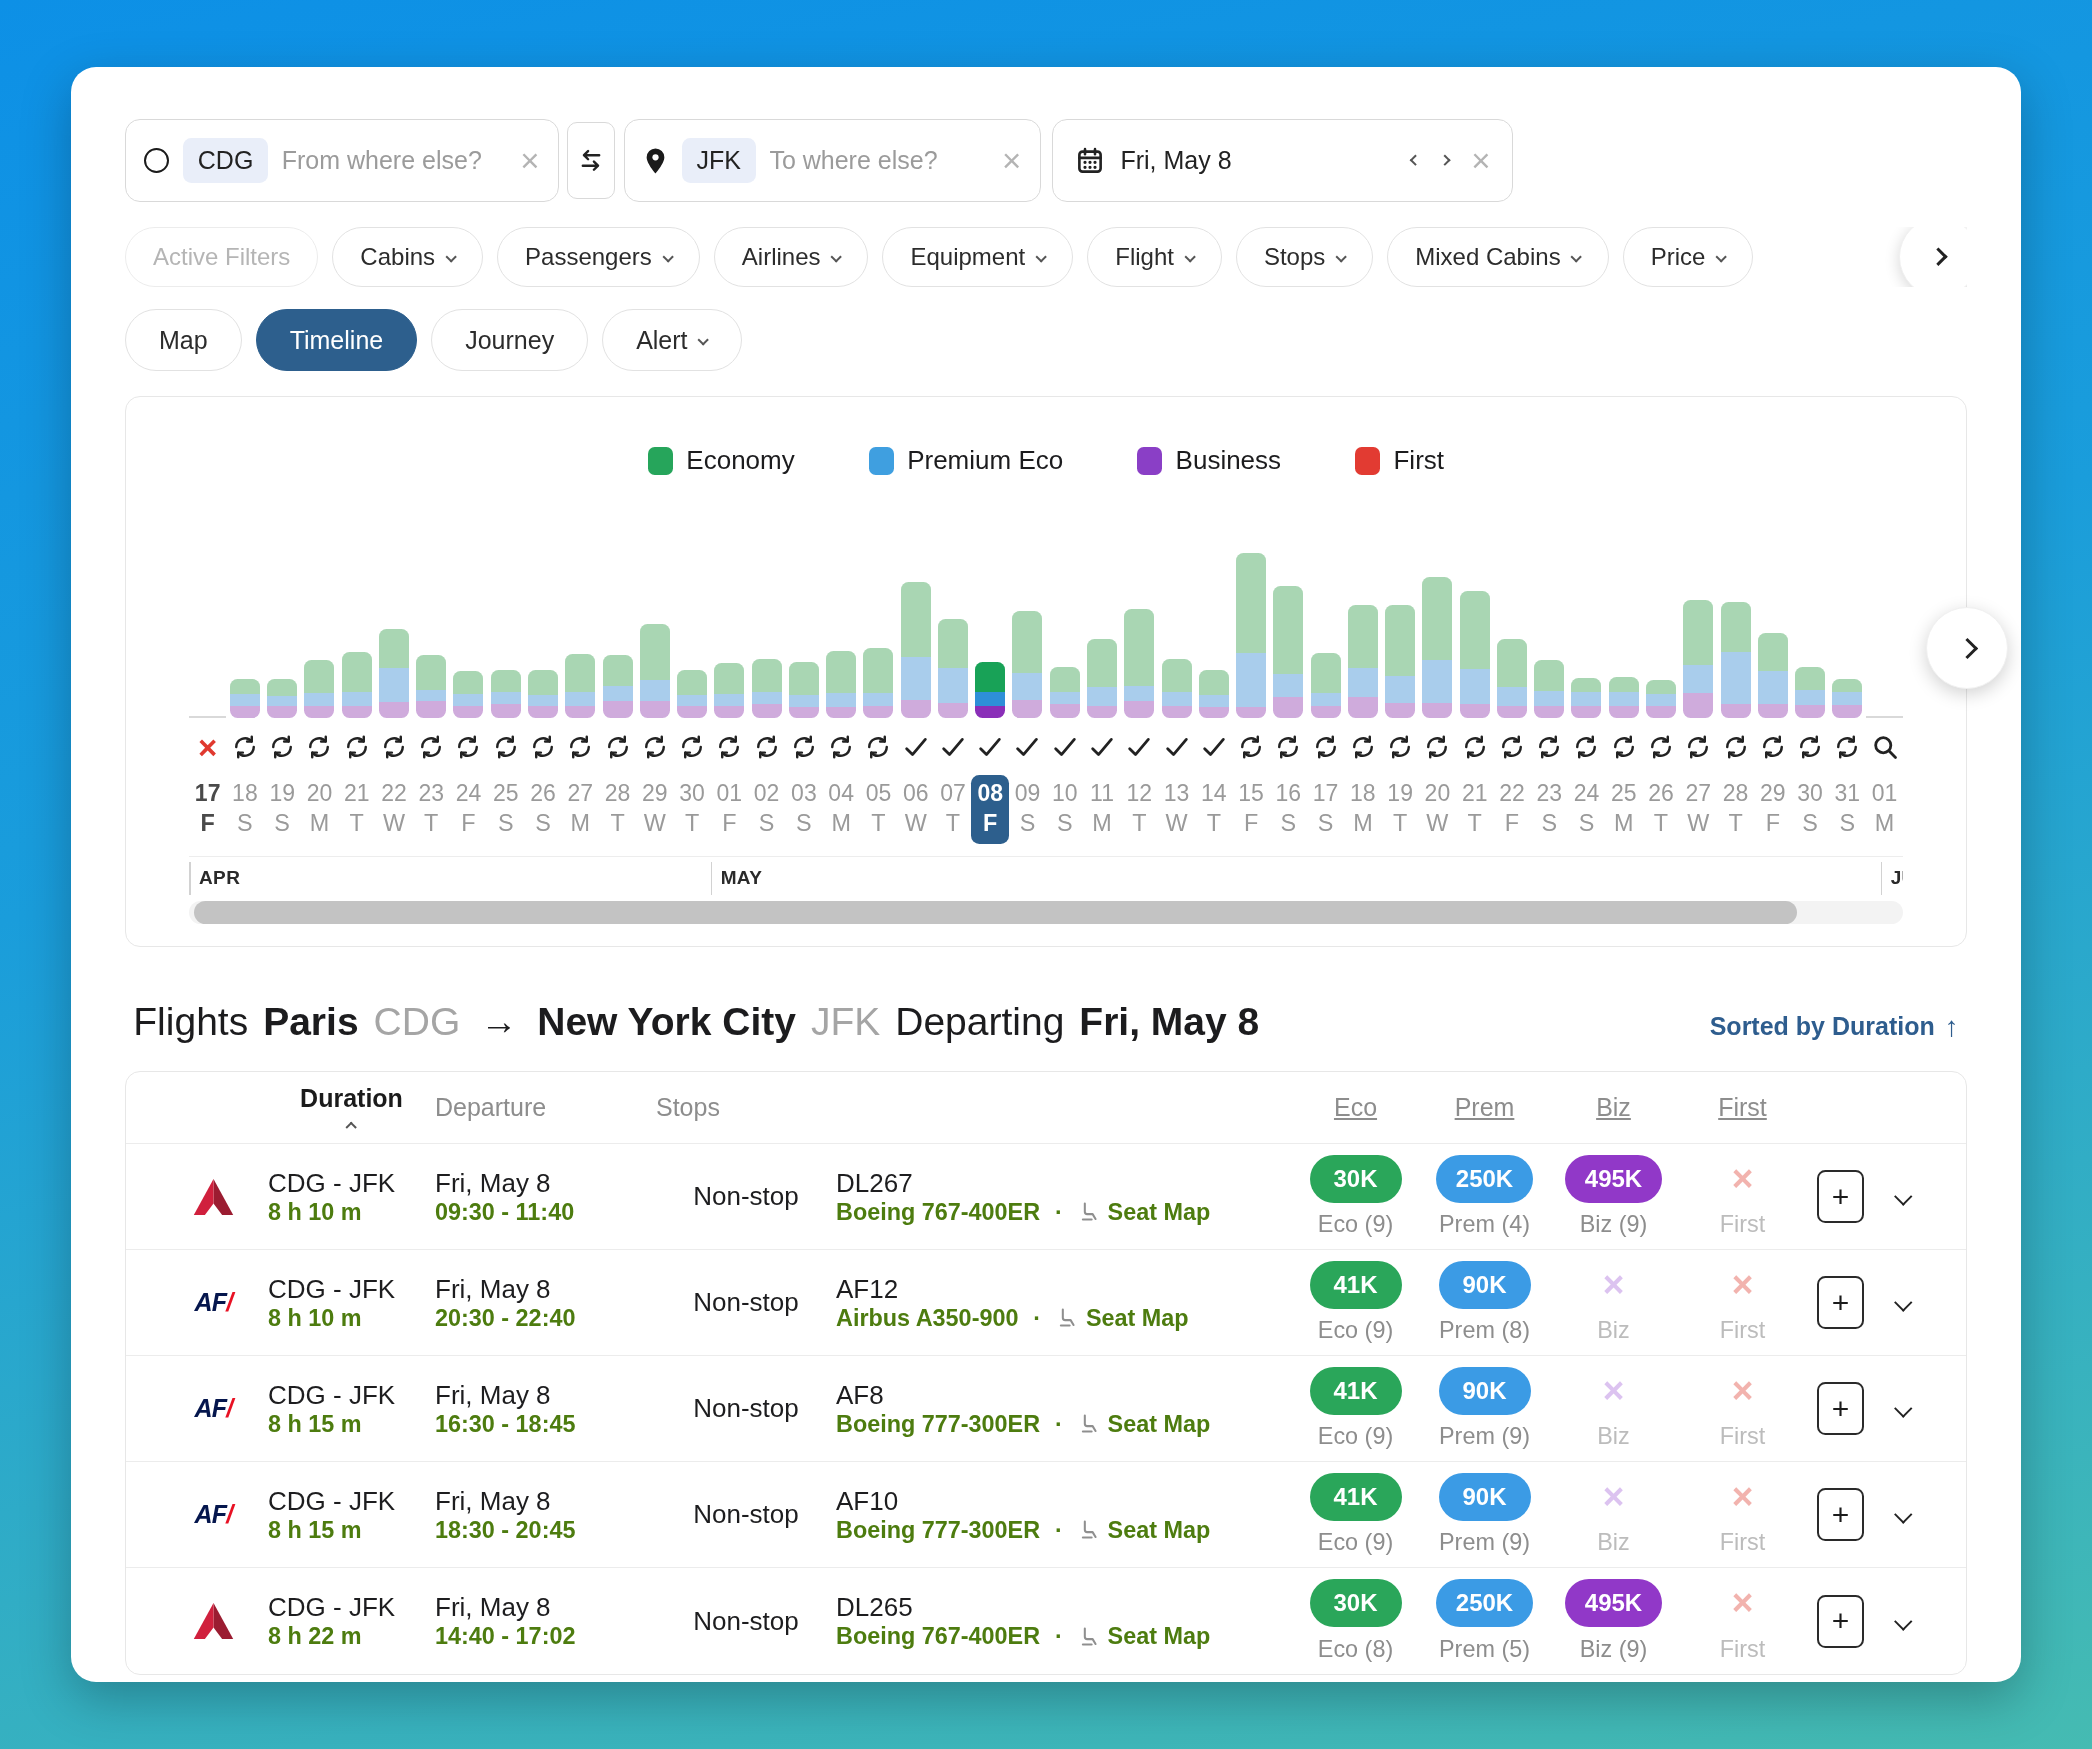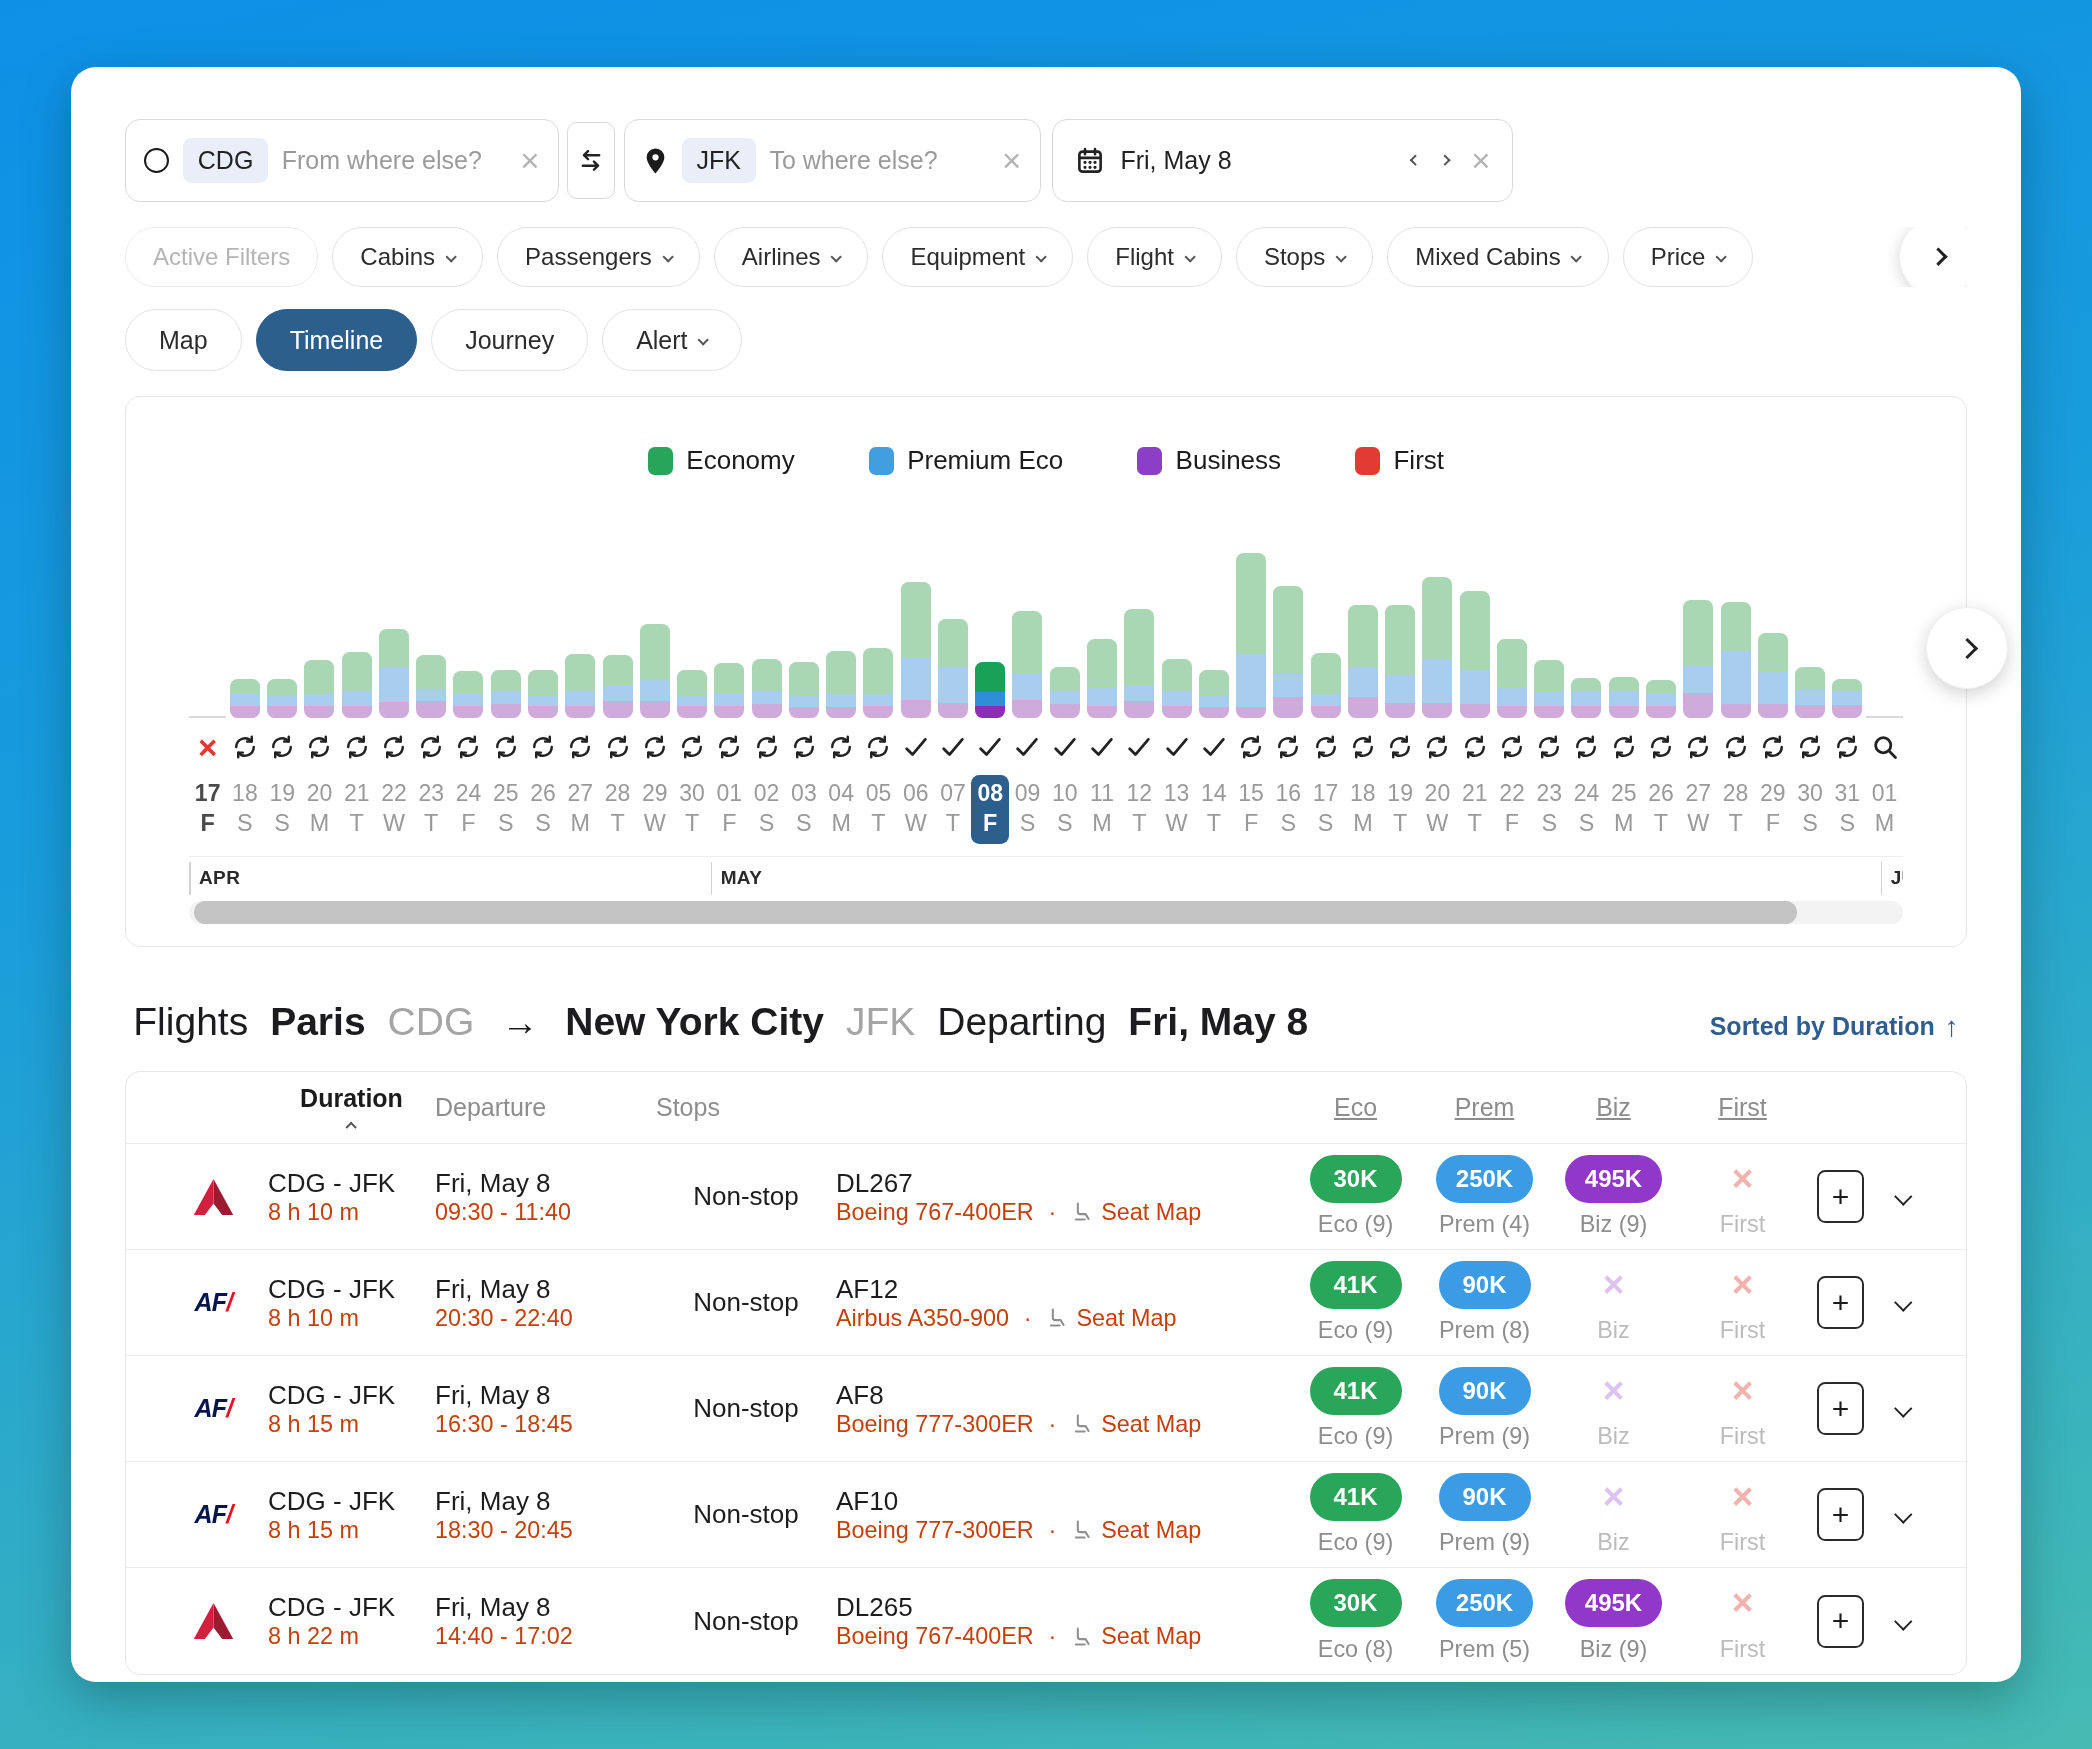--- a/index.html
+++ b/index.html
@@ -90,41 +90,41 @@
   .mk b { font-size: 19px; color: #2a2a2a; letter-spacing: 0.4px; margin-top: 5px; font-weight: 700; }
   .scrollbar { position: relative; height: 23.4px; margin-top: 5px; background: #f3f3f3; border-radius: 11.7px; }
   .thumb { position: absolute; left: 5px; top: 0; height: 23.4px; width: 93.5%; background: #c3c3c3; border-radius: 11.7px; cursor: grab; }
   .chart-next {
     position: absolute; right: -42px; top: 210px; width: 82px; height: 82px; border-radius: 50%;
     background: #fff; box-shadow: 0 5px 18.4px rgba(0,0,0,.18); border: 0.8px solid #f0f0f0;
     display: flex; align-items: center; justify-content: center; cursor: pointer; z-index: 3;
   }
   
   .results-head { display: flex; align-items: baseline; margin-top: 53px; padding: 0 8.3px; }
-  .rtitle { display: inline-flex; align-items: flex-end; gap: 22px; font-size: 39px; }
+  .rtitle { display: inline-flex; align-items: center; gap: 15px; font-size: 39px; }
   .rtitle .b { font-weight: 700; }
   .rtitle .g { color: #a5a5a5; }
   .rtitle .arr { font-size: 37px; font-weight: 700; margin: 0 5px; }
   .sortedby { margin-left: auto; color: #2e5d8e; font-size: 25px; font-weight: 700; display: flex; align-items: center; gap: 10px; cursor: pointer; }
   .sortedby .up-arrow { font-size: 28px; font-weight: 400; }
   
   .table-card { margin-top: 27px; border: 1.7px solid #e7e7e7; border-radius: 15px; background: #fff; overflow: hidden; }
   .rowgrid { display: grid; grid-template-columns: 109px 167px 221px 180px 455px 129px 129px 129px 129px 67px 58px; align-items: center; padding: 0 33px; }
   .thead { height: 72px; border-bottom: 1.7px solid #ececec; }
   .thead .h { font-size: 25px; color: #8d8d8d; }
   .thead .h.dur { color: #1b1b1b; font-weight: 700; display: flex; align-items: center; gap: 10px; cursor: pointer; flex-direction: column; }
   .thead .h.c { text-align: center; text-decoration: underline; }
   .frow { height: 106px; border-bottom: 1.7px solid #ececec; }
   .frow:last-child { border-bottom: none; }
   .logo-cell { display: flex; justify-content: center; }
   .logo-cell svg { width: 43px; height: 42px; }
   .af-logo { font-style: italic; font-weight: 800; font-size: 25px; color: #05164d; letter-spacing: -0.8px; }
   .af-logo .slash { color: #e81123; }
   .two-line .l1 { font-size: 26px; color: #1d1d1f; }
-  .two-line .l2 { font-size: 23.4px; color: #c2410c; margin-top: 0; }
+  .two-line .l2 { font-size: 23.4px; color: #4d7c0f; margin-top: 0; font-weight: bold; }
   .stops-cell { font-size: 26px; color: #1d1d1f; text-align: center; }
   .flight-cell .l2 { display: flex; align-items: center; gap: 8.3px; }
   .seatmap { display: inline-flex; align-items: center; gap: 6.7px; cursor: pointer; }
   .price-cell { text-align: center; }
   .pill { display: inline-flex; align-items: center; justify-content: center; min-width: 92px; height: 48px; border-radius: 24px; padding: 0 20px; color: #fff; font-size: 24px; font-weight: 700; cursor: pointer; }
   .price-sub { margin-top: 8.3px; font-size: 23.4px; color: #8d8d8d; }
   .price-x { font-size: 37px; font-weight: 700; line-height: 48px; }
   .price-cell.na .price-sub { color: #bcbcbc; }
   .plus-btn { width: 47px; height: 53px; border: 2.5px solid #2a2a2a; border-radius: 8.3px; background: #fff; display: flex; align-items: center; justify-content: center; font-size: 30px; font-weight: 500; color: #1b1b1b; cursor: pointer; justify-self: center; }
   .expand-cell { display: flex; justify-content: center; cursor: pointer; }

